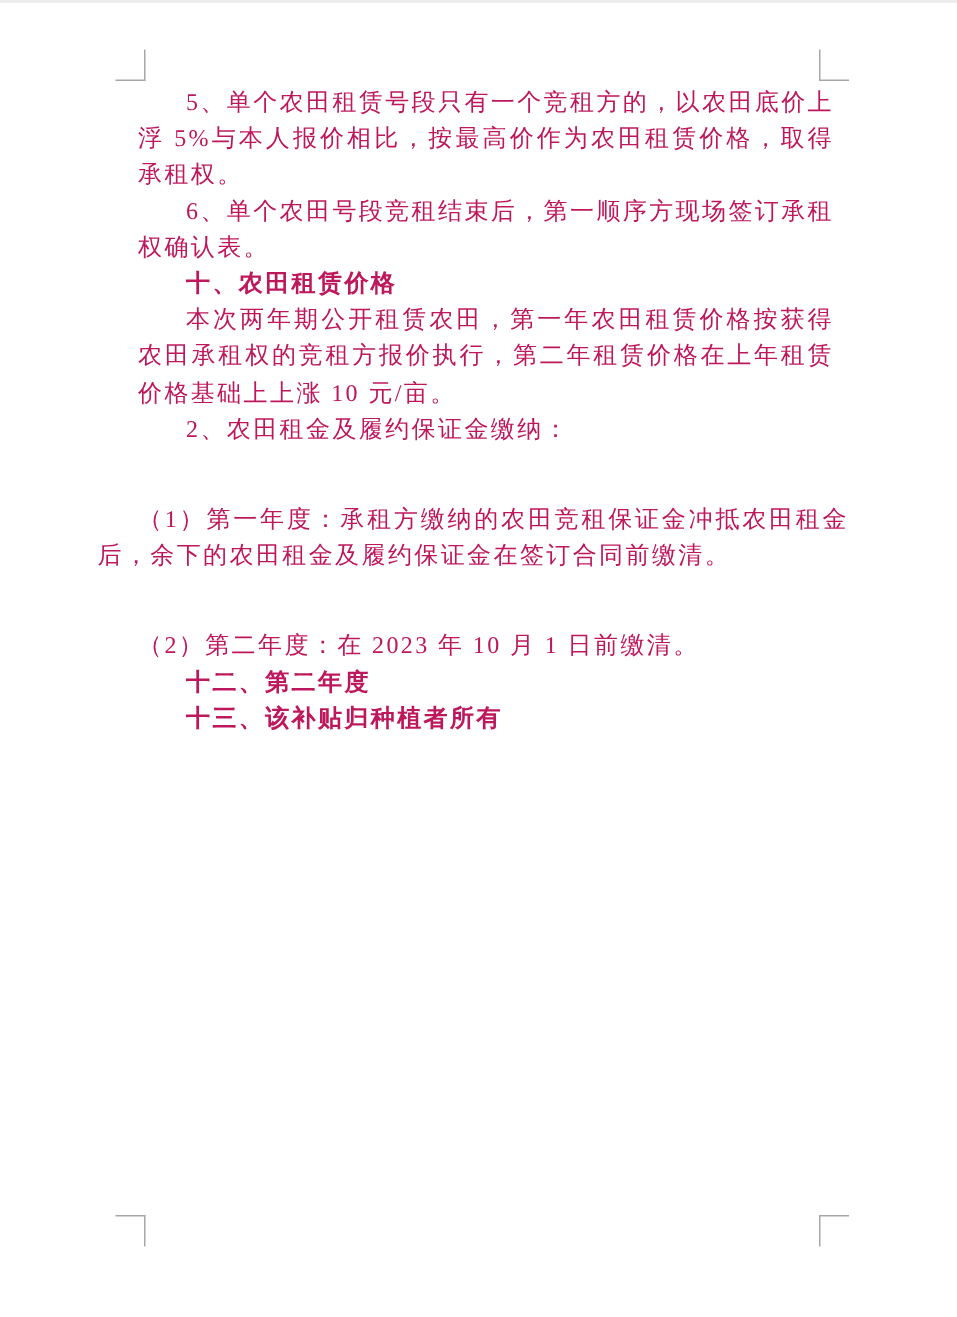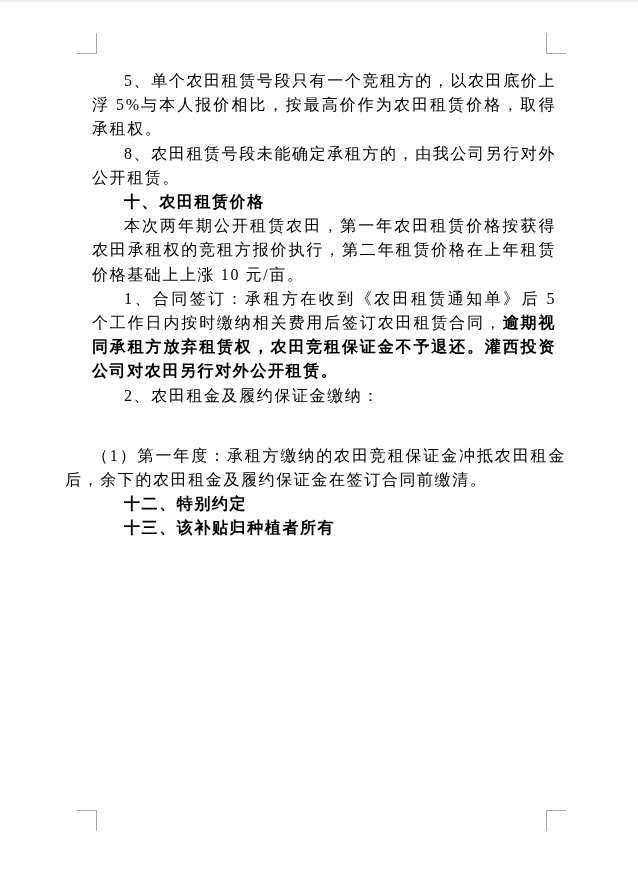--- a/index.html
+++ b/index.html
@@ -23,26 +23,26 @@
     height: 20px;
     border: 0 solid #a8a8a8;
   }
   .crop.tl { left: 77px;  top: 33px;  border-right-width: 1px; border-bottom-width: 1px; }
   .crop.tr { left: 546px; top: 33px;  border-left-width: 1px;  border-bottom-width: 1px; }
   .crop.bl { left: 77px;  top: 810px; border-right-width: 1px; border-top-width: 1px; }
   .crop.br { left: 546px; top: 810px; border-left-width: 1px;  border-top-width: 1px; }
   .content {
     position: absolute;
     left: 92px;
-    top: 69px;
+    top: 57px;
     width: 464px;
     font-size: 16px;
     line-height: 24.2px;
     letter-spacing: 1.6px;
-    color: #000000;
+    color: #be185d;
     text-align: justify;
     text-justify: inter-character;
   }
   .para { margin: 0; text-indent: 32px; }
   .para.h { font-weight: bold; }
   .para.p_hanging {
     margin-left: -27px;
     margin-right: -10px;
     text-indent: 27px;
     margin-top: 36px;
@@ -53,22 +53,22 @@
 <body>
 
 <div class="screen">
   <div class="top-edge"></div>
   <div class="crop tl"></div>
   <div class="crop tr"></div>
   <div class="crop bl"></div>
   <div class="crop br"></div>
   <div class="content" id="doc">
       <p class="para p"><span class="run">5、单个农田租赁号段只有一个竞租方的，以农田底价上浮 5%与本人报价相比，按最高价作为农田租赁价格，取得承租权。</span></p>
-      <p class="para p"><span class="run">8、农田租赁号段未能确定承租方的，由我公司另行对外公开租赁。</span></p>
+      <p class="para p"><span class="run">6、单个农田号段竞租结束后，第一顺序方现场签订承租权确认表。</span></p>
       <p class="para h"><span class="run bold">十、农田租赁价格</span></p>
       <p class="para p"><span class="run">本次两年期公开租赁农田，第一年农田租赁价格按获得农田承租权的竞租方报价执行，第二年租赁价格在上年租赁价格基础上上涨 10 元/亩。</span></p>
-      <p class="para p"><span class="run">1、合同签订：承租方在收到《农田租赁通知单》后 5 个工作日内按时缴纳相关费用后签订农田租赁合同，</span><span class="run bold">逾期视同承租方放弃租赁权，农田竞租保证金不予退还。灌西投资公司对农田另行对外公开租赁。</span></p>
       <p class="para p"><span class="run">2、农田租金及履约保证金缴纳：</span></p>
       <p class="para p_hanging"><span class="run">（1）第一年度：承租方缴纳的农田竞租保证金冲抵农田租金后，余下的农田租金及履约保证金在签订合同前缴清。</span></p>
-      <p class="para h"><span class="run bold">十二、特别约定</span></p>
+      <p class="para p_hanging"><span class="run">（2）第二年度：在 2023 年 10 月 1 日前缴清。</span></p>
+      <p class="para h"><span class="run bold">十二、第二年度</span></p>
       <p class="para h"><span class="run bold">十三、该补贴归种植者所有</span></p>
     </div>
 </div>
 
 </body></html>

